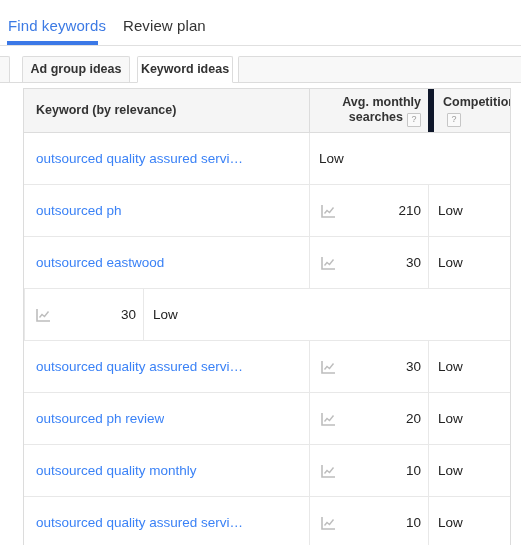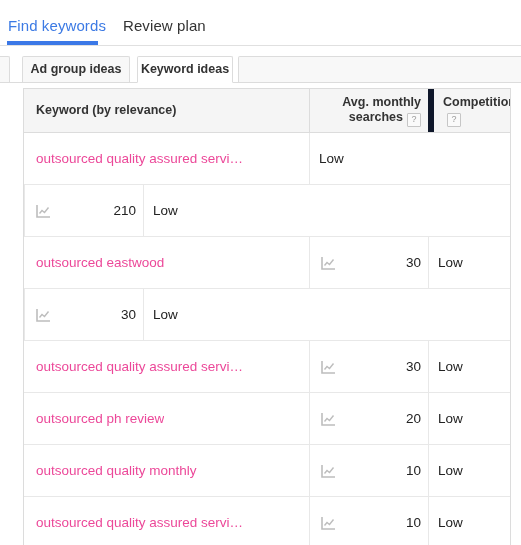--- a/index.html
+++ b/index.html
@@ -195,21 +195,21 @@
     border: 1px solid #c6c6c6;
     border-radius: 1px;
     background: #fafafa;
     margin-left: 4px;
     vertical-align: -1px;
     cursor: pointer;
   }
 
   .kw-text {
     font-size: 13.5px;
-    color: #ec4899;
+    color: #3b82f6;
     white-space: nowrap;
     overflow: hidden;
   }
   .num-text {
     font-size: 13.5px;
     color: #222222;
   }
   .comp-text {
     font-size: 13.5px;
     color: #222222;
@@ -260,20 +260,23 @@
   <div id="rows-container">
       <div class="trow body">
         <div class="cell keyword">
           <span class="kw-text">outsourced quality assured servi…</span>
         </div>
         <div class="cell competition">
           <span class="comp-text">Low</span>
         </div>
       </div>
       <div class="trow body">
+        <div class="cell keyword">
+          <span class="kw-text">outsourced ph</span>
+        </div>
         <div class="cell searches">
           <span class="trend-icon"><svg width="15" height="14" viewBox="0 0 15 14">
               <path d="M1 1 L1 13 L14 13" fill="none" stroke="#bdbdbd" stroke-width="1.6"></path>
               <path d="M3.5 9.5 L6 6.5 L8.5 8.5 L12.5 3.5" fill="none" stroke="#bdbdbd" stroke-width="1.4"></path>
             </svg></span>
           <span class="num-text">210</span>
         </div>
         <div class="cell competition">
           <span class="comp-text">Low</span>
         </div>

